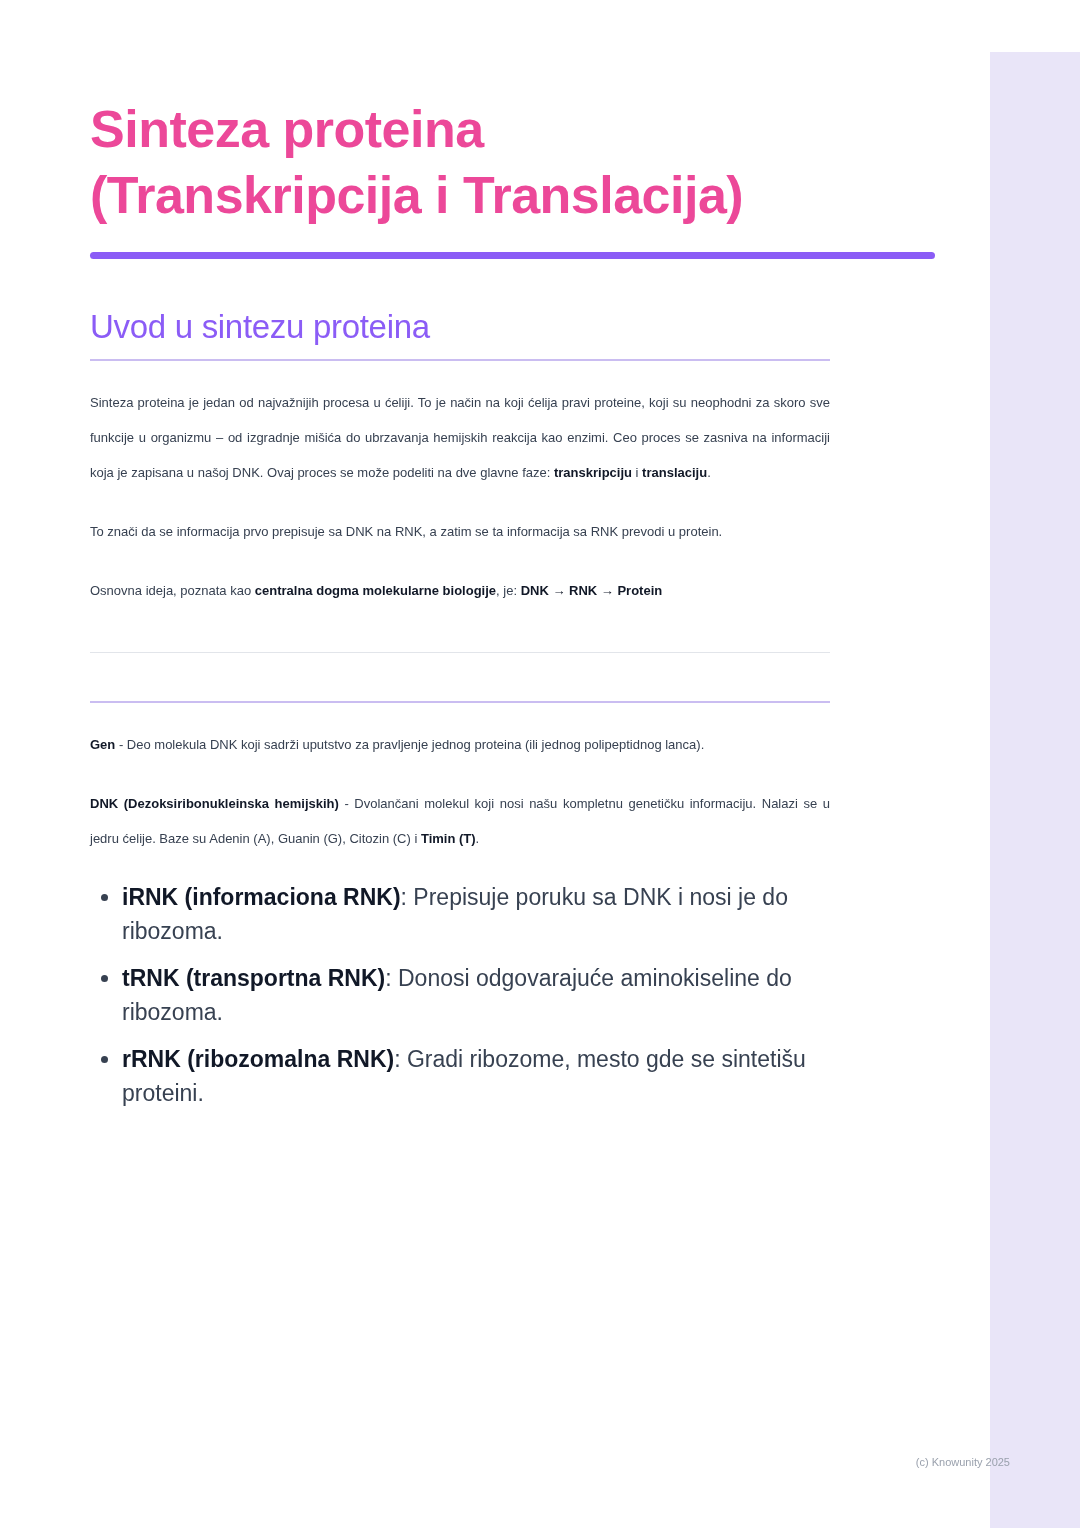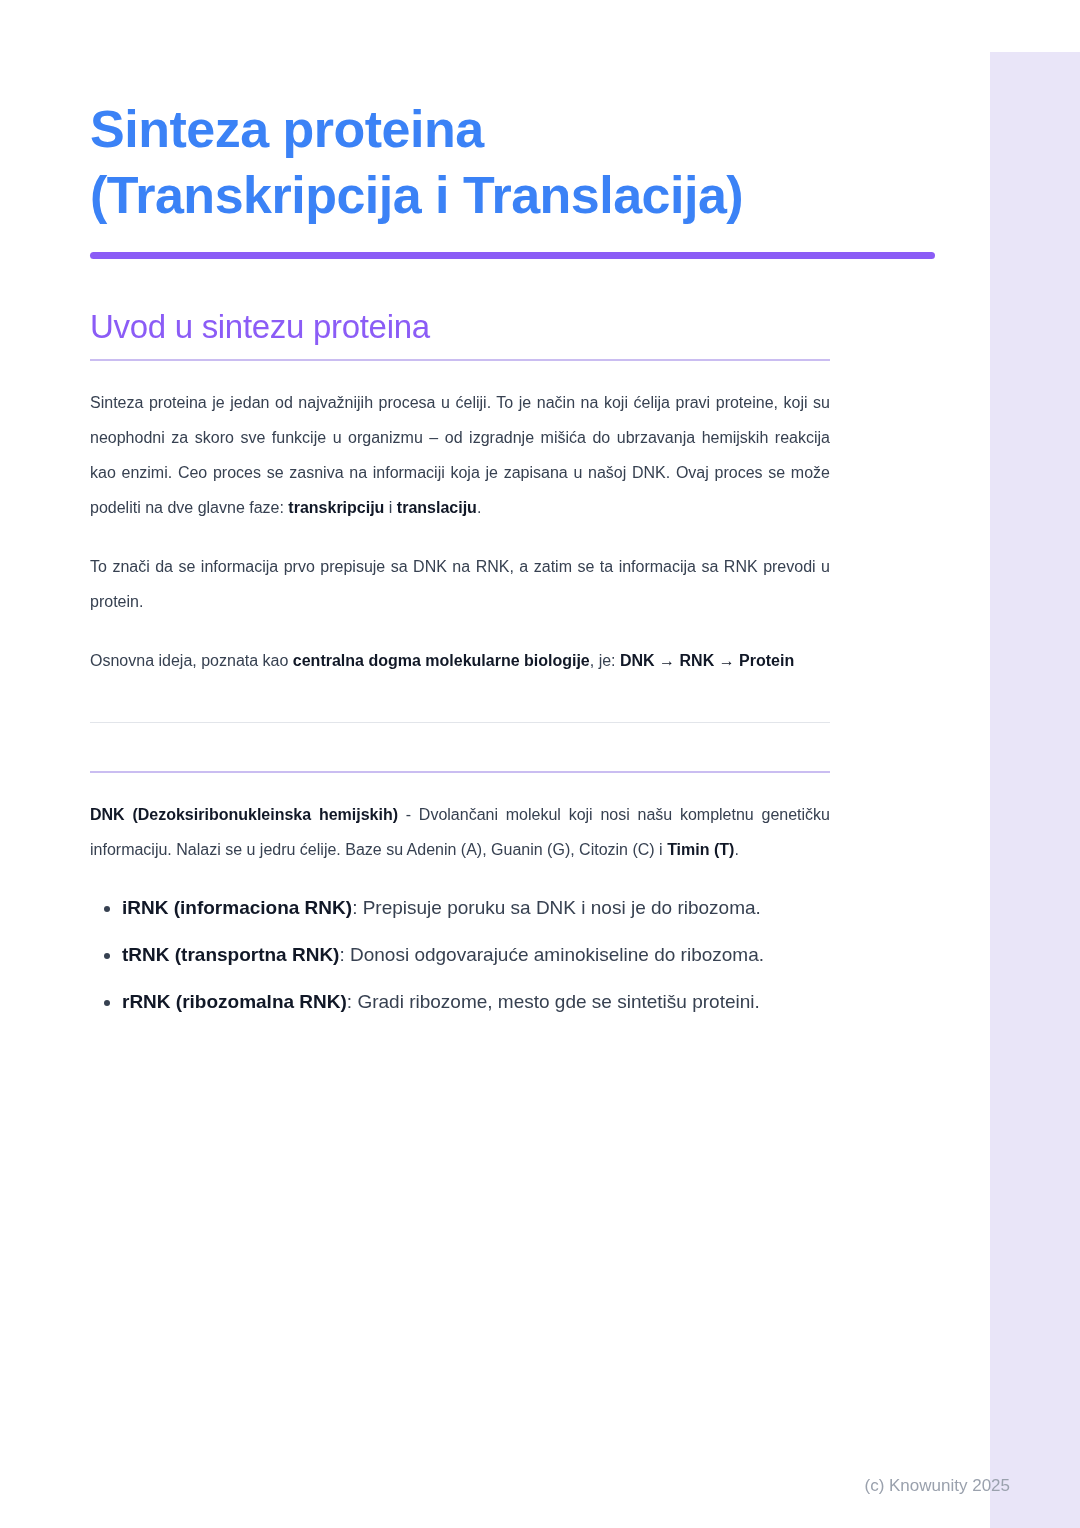--- a/index.html
+++ b/index.html
@@ -23,21 +23,21 @@
   .content {
     position: absolute;
     left: 90px;
     top: 96px;
     width: 845px;
   }
   .page-title {
     font-size: 52px;
     line-height: 66px;
     font-weight: 800;
-    color: #3b82f6;
+    color: #ec4899;
     letter-spacing: -0.5px;
   }
   .page-title span { display: block; }
   .title-rule {
     margin-top: 24px;
     height: 7px;
     width: 845px;
     background: #8b5cf6;
     border-radius: 4px;
   }
@@ -50,50 +50,50 @@
     letter-spacing: -0.3px;
   }
   .heading-underline {
     margin-top: 12px;
     border-bottom: 2px solid #cabdf1;
     width: 740px;
   }
   .para {
     margin-top: 24px;
     width: 740px;
-    font-size: 16px;
+    font-size: 13px;
     line-height: 35px;
     color: #374151;
     text-align: justify;
   }
   .para b, li b { font-weight: 700; color: #111827; }
   .section-divider {
     margin-top: 44px;
     width: 740px;
     border-top: 1px solid #e2e5ea;
   }
   ul.bullet-list {
     margin-top: 24px;
     width: 730px;
     padding-left: 32px;
     list-style: disc;
   }
   ul.bullet-list li {
-    font-size: 19px;
+    font-size: 23px;
     line-height: 34px;
     color: #374151;
     margin-bottom: 13px;
     text-align: left;
   }
   ul.bullet-list li:last-child { margin-bottom: 0; }
   .footer-credit {
     position: absolute;
     right: 70px;
-    bottom: 32px;
-    font-size: 17px;
+    bottom: 60px;
+    font-size: 11px;
     color: #9aa1ad;
   }
 </style>
 </head>
 <body>
 
 <div class="sidebar-strip"></div>
 
 <div class="content">
 
@@ -108,20 +108,21 @@
     <div class="heading-underline"></div>
     <p class="para"><span>Sinteza proteina je jedan od najvažnijih procesa u ćeliji. To je način na koji ćelija pravi proteine, koji su neophodni za skoro sve funkcije u organizmu – od izgradnje mišića do ubrzavanja hemijskih reakcija kao enzimi. Ceo proces se zasniva na informaciji koja je zapisana u našoj DNK. Ovaj proces se može podeliti na dve glavne faze: </span><b>transkripciju</b><span> i </span><b>translaciju</b><span>.</span></p>
     <p class="para"><span>To znači da se informacija prvo prepisuje sa DNK na RNK, a zatim se ta informacija sa RNK prevodi u protein.</span></p>
     <p class="para"><span>Osnovna ideja, poznata kao </span><b>centralna dogma molekularne biologije</b><span>, je: </span><b>DNK → RNK → Protein</b></p>
   </div>
 
   <div class="section-divider"></div>
 
   <div class="section">
     <div class="heading-underline"></div>
+    <p class="para"><b>Gen</b><span> - Deo molekula DNK koji sadrži uputstvo za pravljenje jednog proteina (ili jednog polipeptidnog lanca).</span></p>
     <p class="para"><b>DNK (Dezoksiribonukleinska hemijskih)</b><span> - Dvolančani molekul koji nosi našu kompletnu genetičku informaciju. Nalazi se u jedru ćelije. Baze su Adenin (A), Guanin (G), Citozin (C) i </span><b>Timin (T)</b><span>.</span></p>
     <ul class="bullet-list">
       <li><b>iRNK (informaciona RNK)</b><span>: Prepisuje poruku sa DNK i nosi je do ribozoma.</span></li>
       <li><b>tRNK (transportna RNK)</b><span>: Donosi odgovarajuće aminokiseline do ribozoma.</span></li>
       <li><b>rRNK (ribozomalna RNK)</b><span>: Gradi ribozome, mesto gde se sintetišu proteini.</span></li>
     </ul>
   </div>
 
 </div>
 

